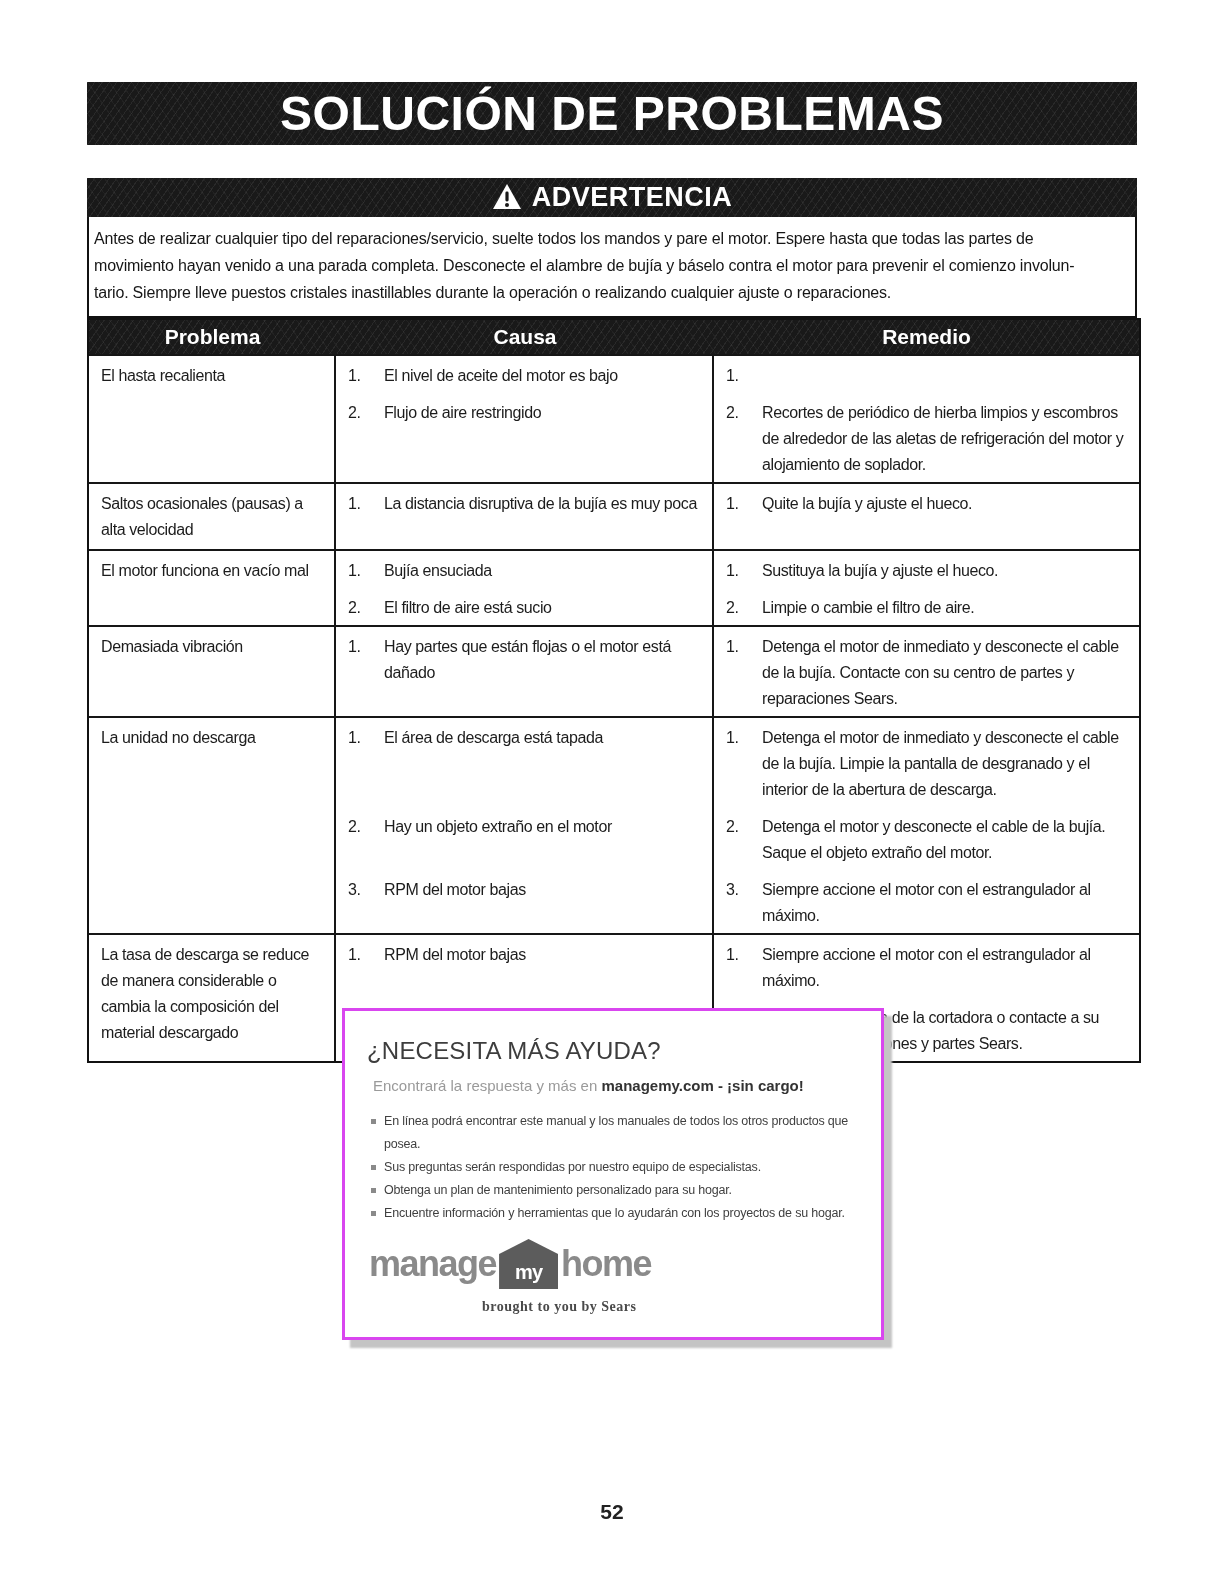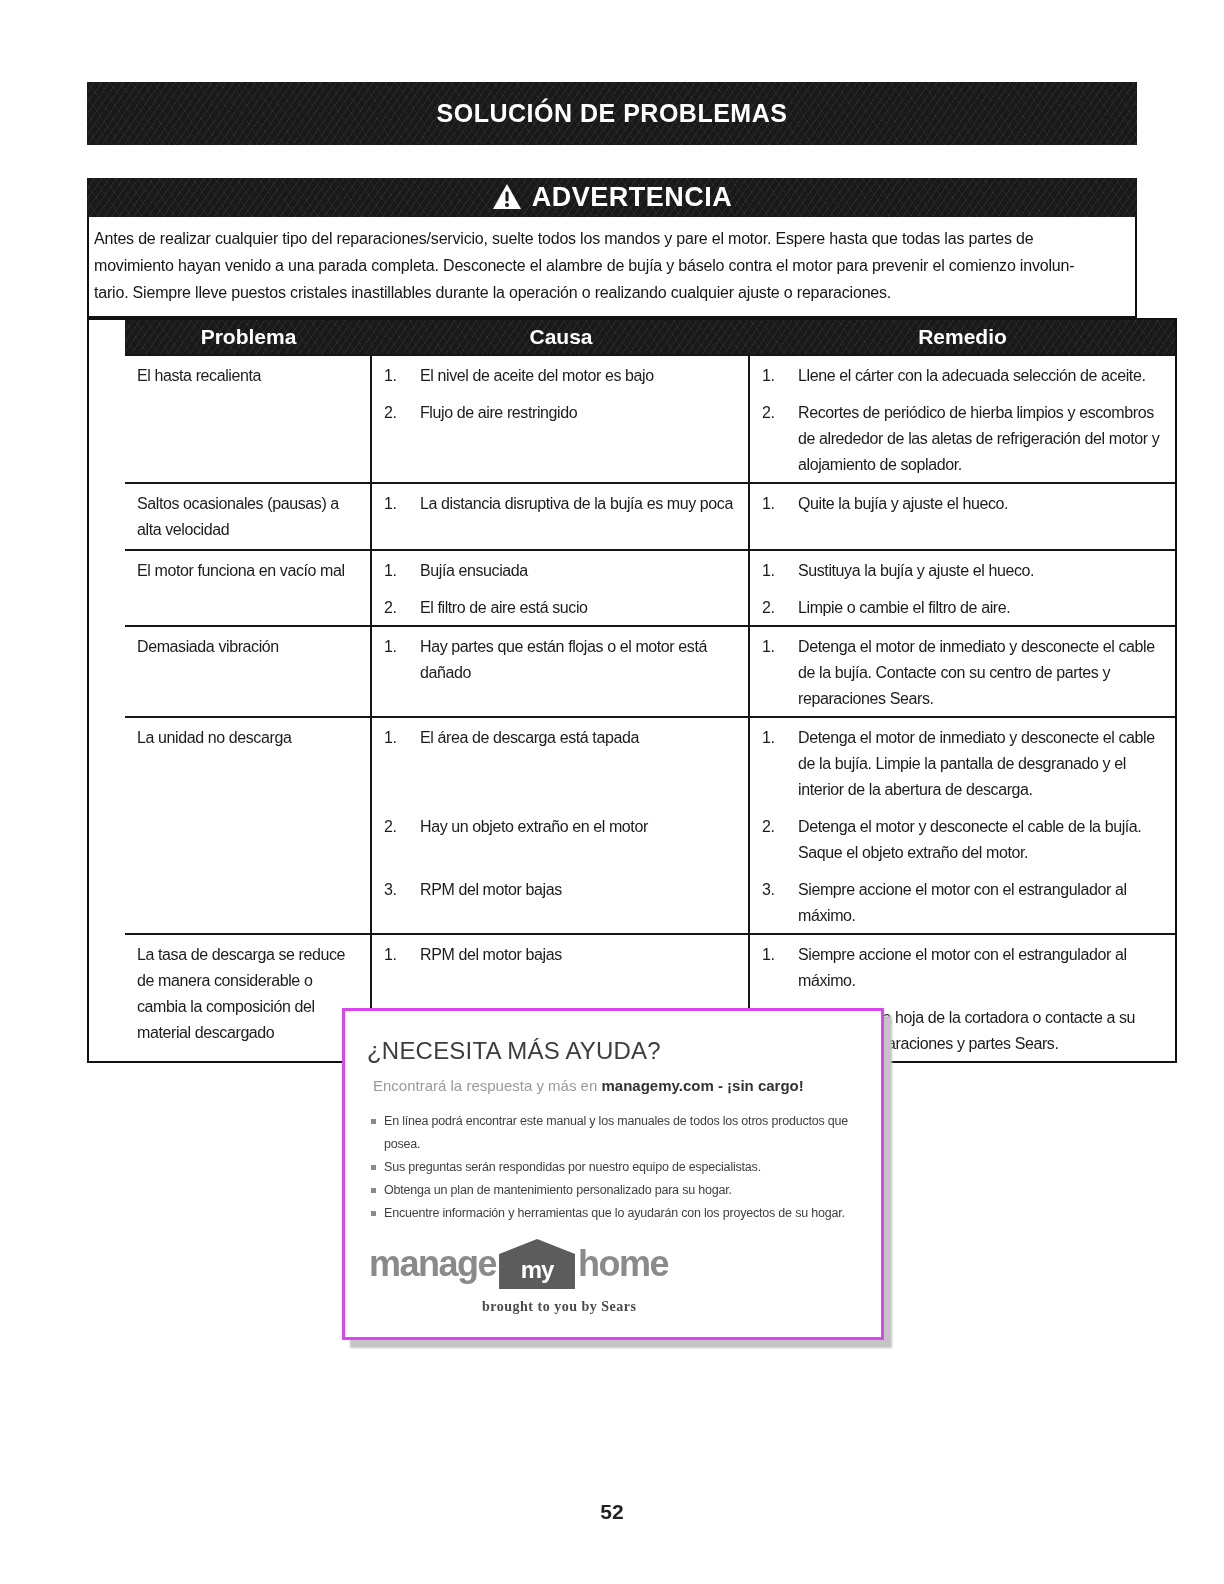--- a/index.html
+++ b/index.html
@@ -15,33 +15,33 @@
   .band{
     background:
       repeating-linear-gradient(125deg, rgba(255,255,255,0.07) 0 1px, transparent 1px 6px),
       repeating-linear-gradient(55deg, rgba(255,255,255,0.04) 0 1px, transparent 1px 9px),
       #191919;
     color:#ffffff;
     display:flex;align-items:center;justify-content:center;
   }
   .title-band{
     position:absolute;left:87px;top:82px;width:1050px;height:63px;
-    font-size:25px;font-weight:bold;letter-spacing:0.5px;
+    font-size:48px;font-weight:bold;letter-spacing:0.5px;
   }
   
   .warning{position:absolute;left:87px;top:178px;width:1050px;}
   .warn-band{height:39px;font-size:27px;font-weight:bold;letter-spacing:0.5px;}
   .warn-icon{display:inline-flex;margin-right:10px;margin-top:-2px;}
   .warn-body{
     border:2px solid #111;border-top:none;
     padding:8px 6px 10px 5px;
     font-size:16px;line-height:27px;letter-spacing:-0.2px;color:#161616;
   }
   
-  .tbl{position:absolute;left:87px;top:318px;width:1050px;border:2px solid #111;padding-left:36px;}
+  .tbl{position:absolute;left:87px;top:318px;width:1050px;border:2px solid #111;}
   .tbl-head{height:34px;display:flex;font-size:21px;font-weight:bold;}
   .tbl-head .hc{display:flex;align-items:center;justify-content:center;}
   .hc1{width:247px;}
   .hc2{width:378px;}
   .hc3{flex:1;}
   .trow{display:flex;border-top:2px solid #161616;}
   .cell-prob{
     width:247px;flex:0 0 247px;border-right:2px solid #161616;
     padding:7px 8px 6px 12px;box-sizing:border-box;
     font-size:16px;line-height:26px;letter-spacing:-0.4px;
@@ -69,24 +69,24 @@
   }
   .help-title{font-size:24px;color:#3d3d3d;letter-spacing:0.2px;}
   .help-sub{margin:12px 0 16px 6px;font-size:15px;color:#9a9a9a;}
   .help-sub b{color:#333;}
   .help-bullets{margin-left:4px;}
   .bullet-line{display:flex;align-items:flex-start;font-size:12.5px;letter-spacing:-0.2px;color:#3f3f3f;line-height:23px;}
   .bullet-sq{flex:0 0 5px;height:5px;background:#8a8a8a;margin:9px 8px 0 0;}
   .logo{margin:14px 0 0 2px;display:flex;align-items:center;color:#8a8a8a;font-weight:bold;font-size:36px;letter-spacing:-1.5px;}
   .logo-badge{
     display:inline-flex;align-items:flex-end;justify-content:center;
-    width:76px;height:50px;margin:0 3px;box-sizing:border-box;padding-bottom:5px;
+    width:59px;height:50px;margin:0 3px;box-sizing:border-box;padding-bottom:5px;
     background:#5c5c5c;color:#ffffff;
     clip-path:polygon(50% 0%, 100% 30%, 100% 100%, 0% 100%, 0% 30%);
-    font-size:24px;letter-spacing:-1px;
+    font-size:20px;letter-spacing:-1px;
   }
   .tagline{
     margin:10px 0 4px 115px;
     font-family:"Liberation Serif", serif;font-weight:bold;
     font-size:14px;color:#4a4a4a;letter-spacing:0.5px;
   }
   
   .pagenum{position:absolute;left:0;right:0;top:1500px;text-align:center;font-size:21px;font-weight:bold;color:#222;}
 </style>
 </head>
@@ -126,21 +126,20 @@
     <div class="trow">
       <div class="cell-prob">El hasta recalienta</div>
       <div class="pairs">
         <div class="pair">
           <div class="cell-causa">
             <span class="num">1.</span>
             <span class="itxt">El nivel de aceite del motor es bajo</span>
           </div>
           <div class="cell-rem">
             <span class="num">1.</span>
-            <span class="itxt">Llene el cárter con la adecuada selección de aceite.</span>
           </div>
         </div>
         <div class="pair">
           <div class="cell-causa">
             <span class="num">2.</span>
             <span class="itxt">Flujo de aire restringido</span>
           </div>
           <div class="cell-rem">
             <span class="num">2.</span>
             <span class="itxt">Recortes de periódico de hierba limpios y escombros de alrededor de las aletas de refrigeración del motor y alojamiento de soplador.</span>

